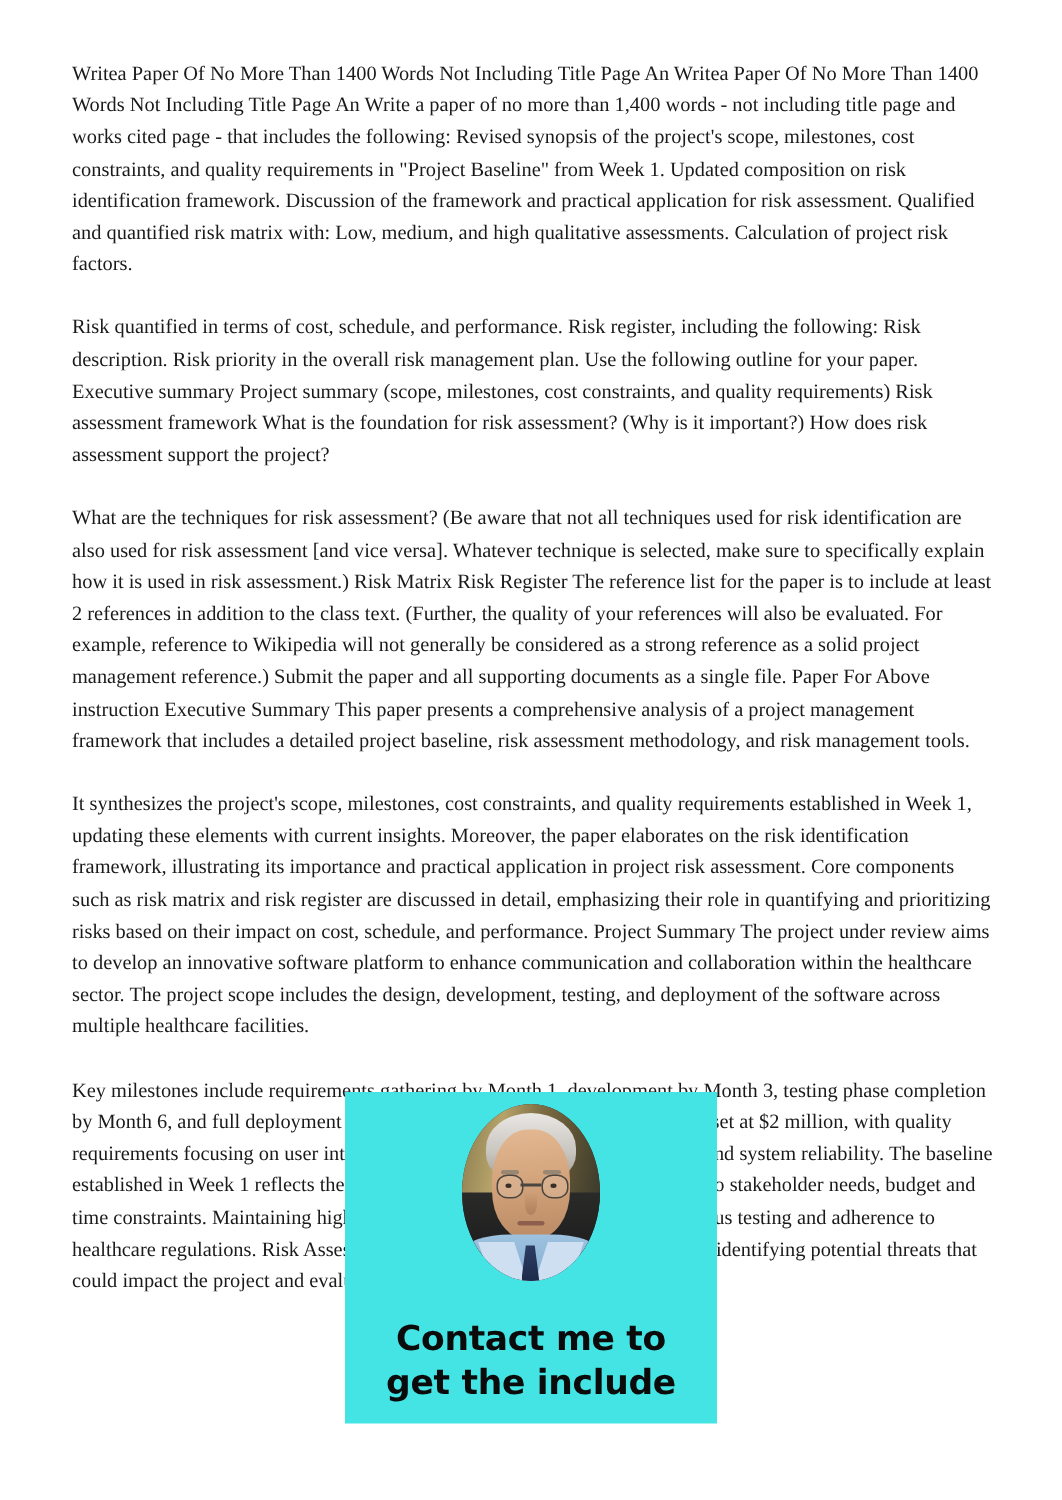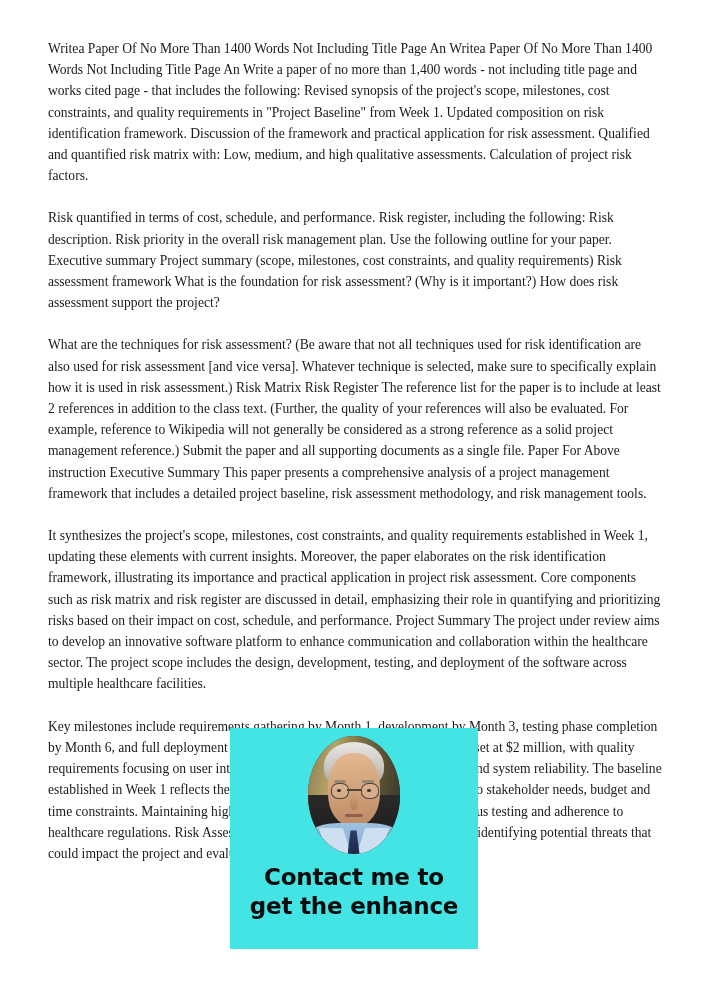--- a/index.html
+++ b/index.html
@@ -48,20 +48,21 @@
     left: 230px;
     top: 728px;
     width: 248px;
     height: 221px;
     background: #45e4e4;
     overflow: hidden;
     display: flex;
     flex-direction: column;
     align-items: center;
     z-index: 10;
+    gap: 16px;
   }
 
   #promo-avatar {
     position: relative;
     margin-top: 8px;
     width: 92px;
     height: 118px;
     border-radius: 50% / 50%;
     overflow: hidden;
     background: #2b2b2b;
@@ -189,19 +190,19 @@
       <div class="av-nose"></div>
       <div class="av-mouth"></div>
       <div class="av-shirt"></div>
       <div class="av-collar-l"></div>
       <div class="av-collar-r"></div>
       <div class="av-tie"></div>
     </div>
 
     <div id="promo-lines">
       <div class="promo-line">Contact me to</div>
-      <div class="promo-line">get the enhance</div>
+      <div class="promo-line">get the include</div>
     </div>
 
 
   </div>
 
 </div>
 
 </body></html>

